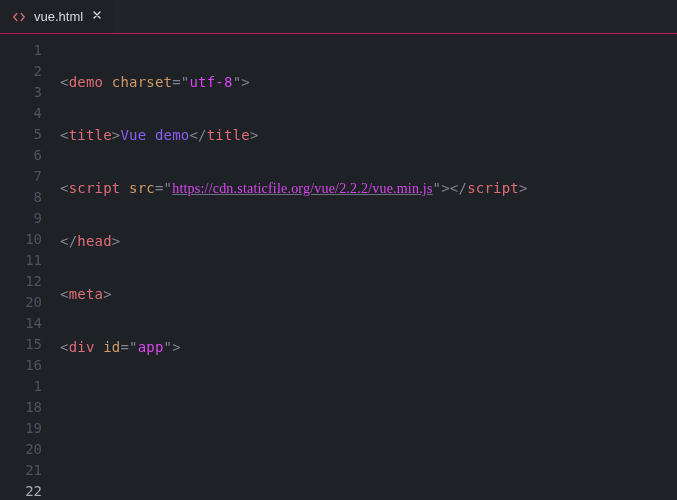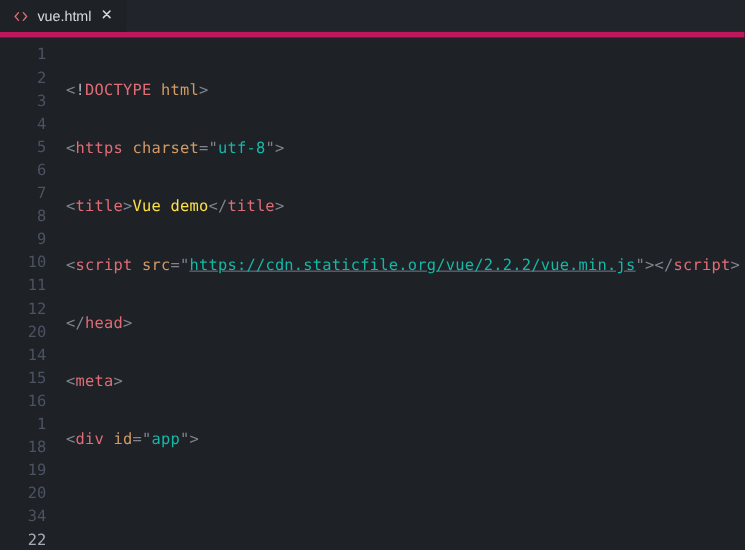--- a/index.html
+++ b/index.html
@@ -10,21 +10,21 @@
     color: #abb2bf;
     width: 677px;
     height: 500px;
     overflow: hidden;
   }
   .tabbar {
     background: #21252b;
     height: 34px;
     display: flex;
     align-items: stretch;
-    border-bottom: 5px solid #be185d;
+    border-bottom: 1px solid #be185d;
   }
   .tab {
     display: flex;
     align-items: center;
     gap: 8px;
     padding: 0 12px;
     background: #1e2227;
     color: #d7dae0;
     font-family: -apple-system, BlinkMacSystemFont, "Segoe UI", sans-serif;
     font-size: 13px;
@@ -61,23 +61,23 @@
   }
   .line {
     height: 21px;
     line-height: 21px;
     letter-spacing: 0.2px;
   }
   .punc { color: #7f848e; }
   .doctype-bang { color: #abb2bf; }
   .tagn { color: #e06c75; }
   .attr { color: #d19a66; }
-  .str  { color: #14b8a6; }
-  .text { color: #fde047; }
-  .url  { text-decoration: underline; text-decoration-color: #6a7282; }
+  .str  { color: #d946ef; }
+  .text { color: #8b5cf6; }
+  .url  { text-decoration: underline; text-decoration-color: #6a7282; font-family: Liberation Serif, serif; }
 </style>
 </head>
 <body>
 
 <div class="tabbar">
   <div class="tab">
     <span class="icon">
       <svg width="14" height="14" viewBox="0 0 16 16" fill="none">
         <path d="M5.5 4L2 8l3.5 4M10.5 4L14 8l-3.5 4" stroke="#e06c75" stroke-width="1.4" stroke-linecap="round" stroke-linejoin="round"></path>
       </svg>
@@ -106,26 +106,25 @@
       <div>11</div>
       <div>12</div>
       <div>20</div>
       <div>14</div>
       <div>15</div>
       <div>16</div>
       <div>1</div>
       <div>18</div>
       <div>19</div>
       <div>20</div>
-      <div>34</div>
+      <div>21</div>
       <div class="active">22</div>
     </div>
   <div class="code">
-    <div class="line"><span class="punc">&lt;</span><span class="doctype-bang">!</span><span class="tagn">DOCTYPE</span> <span class="attr">html</span><span class="punc">&gt;</span></div>
-    <div class="line"><span class="punc">&lt;</span><span class="tagn">https</span> <span class="attr">charset</span><span class="punc">=</span><span class="punc">"</span><span class="str">utf-8</span><span class="punc">"</span><span class="punc">&gt;</span></div>
+    <div class="line"><span class="punc">&lt;</span><span class="tagn">demo</span> <span class="attr">charset</span><span class="punc">=</span><span class="punc">"</span><span class="str">utf-8</span><span class="punc">"</span><span class="punc">&gt;</span></div>
     <div class="line"><span class="punc">&lt;</span><span class="tagn">title</span><span class="punc">&gt;</span><span class="text">Vue demo</span><span class="punc">&lt;/</span><span class="tagn">title</span><span class="punc">&gt;</span></div>
     <div class="line"><span class="punc">&lt;</span><span class="tagn">script</span> <span class="attr">src</span><span class="punc">=</span><span class="punc">"</span><span class="str url">https://cdn.staticfile.org/vue/2.2.2/vue.min.js</span><span class="punc">"</span><span class="punc">&gt;</span><span class="punc">&lt;/</span><span class="tagn">script</span><span class="punc">&gt;</span></div>
     <div class="line"><span class="punc">&lt;/</span><span class="tagn">head</span><span class="punc">&gt;</span></div>
     <div class="line"><span class="punc">&lt;</span><span class="tagn">meta</span><span class="punc">&gt;</span></div>
     <div class="line"><span class="punc">&lt;</span><span class="tagn">div</span> <span class="attr">id</span><span class="punc">=</span><span class="punc">"</span><span class="str">app</span><span class="punc">"</span><span class="punc">&gt;</span></div>
     
     
     
     
     

